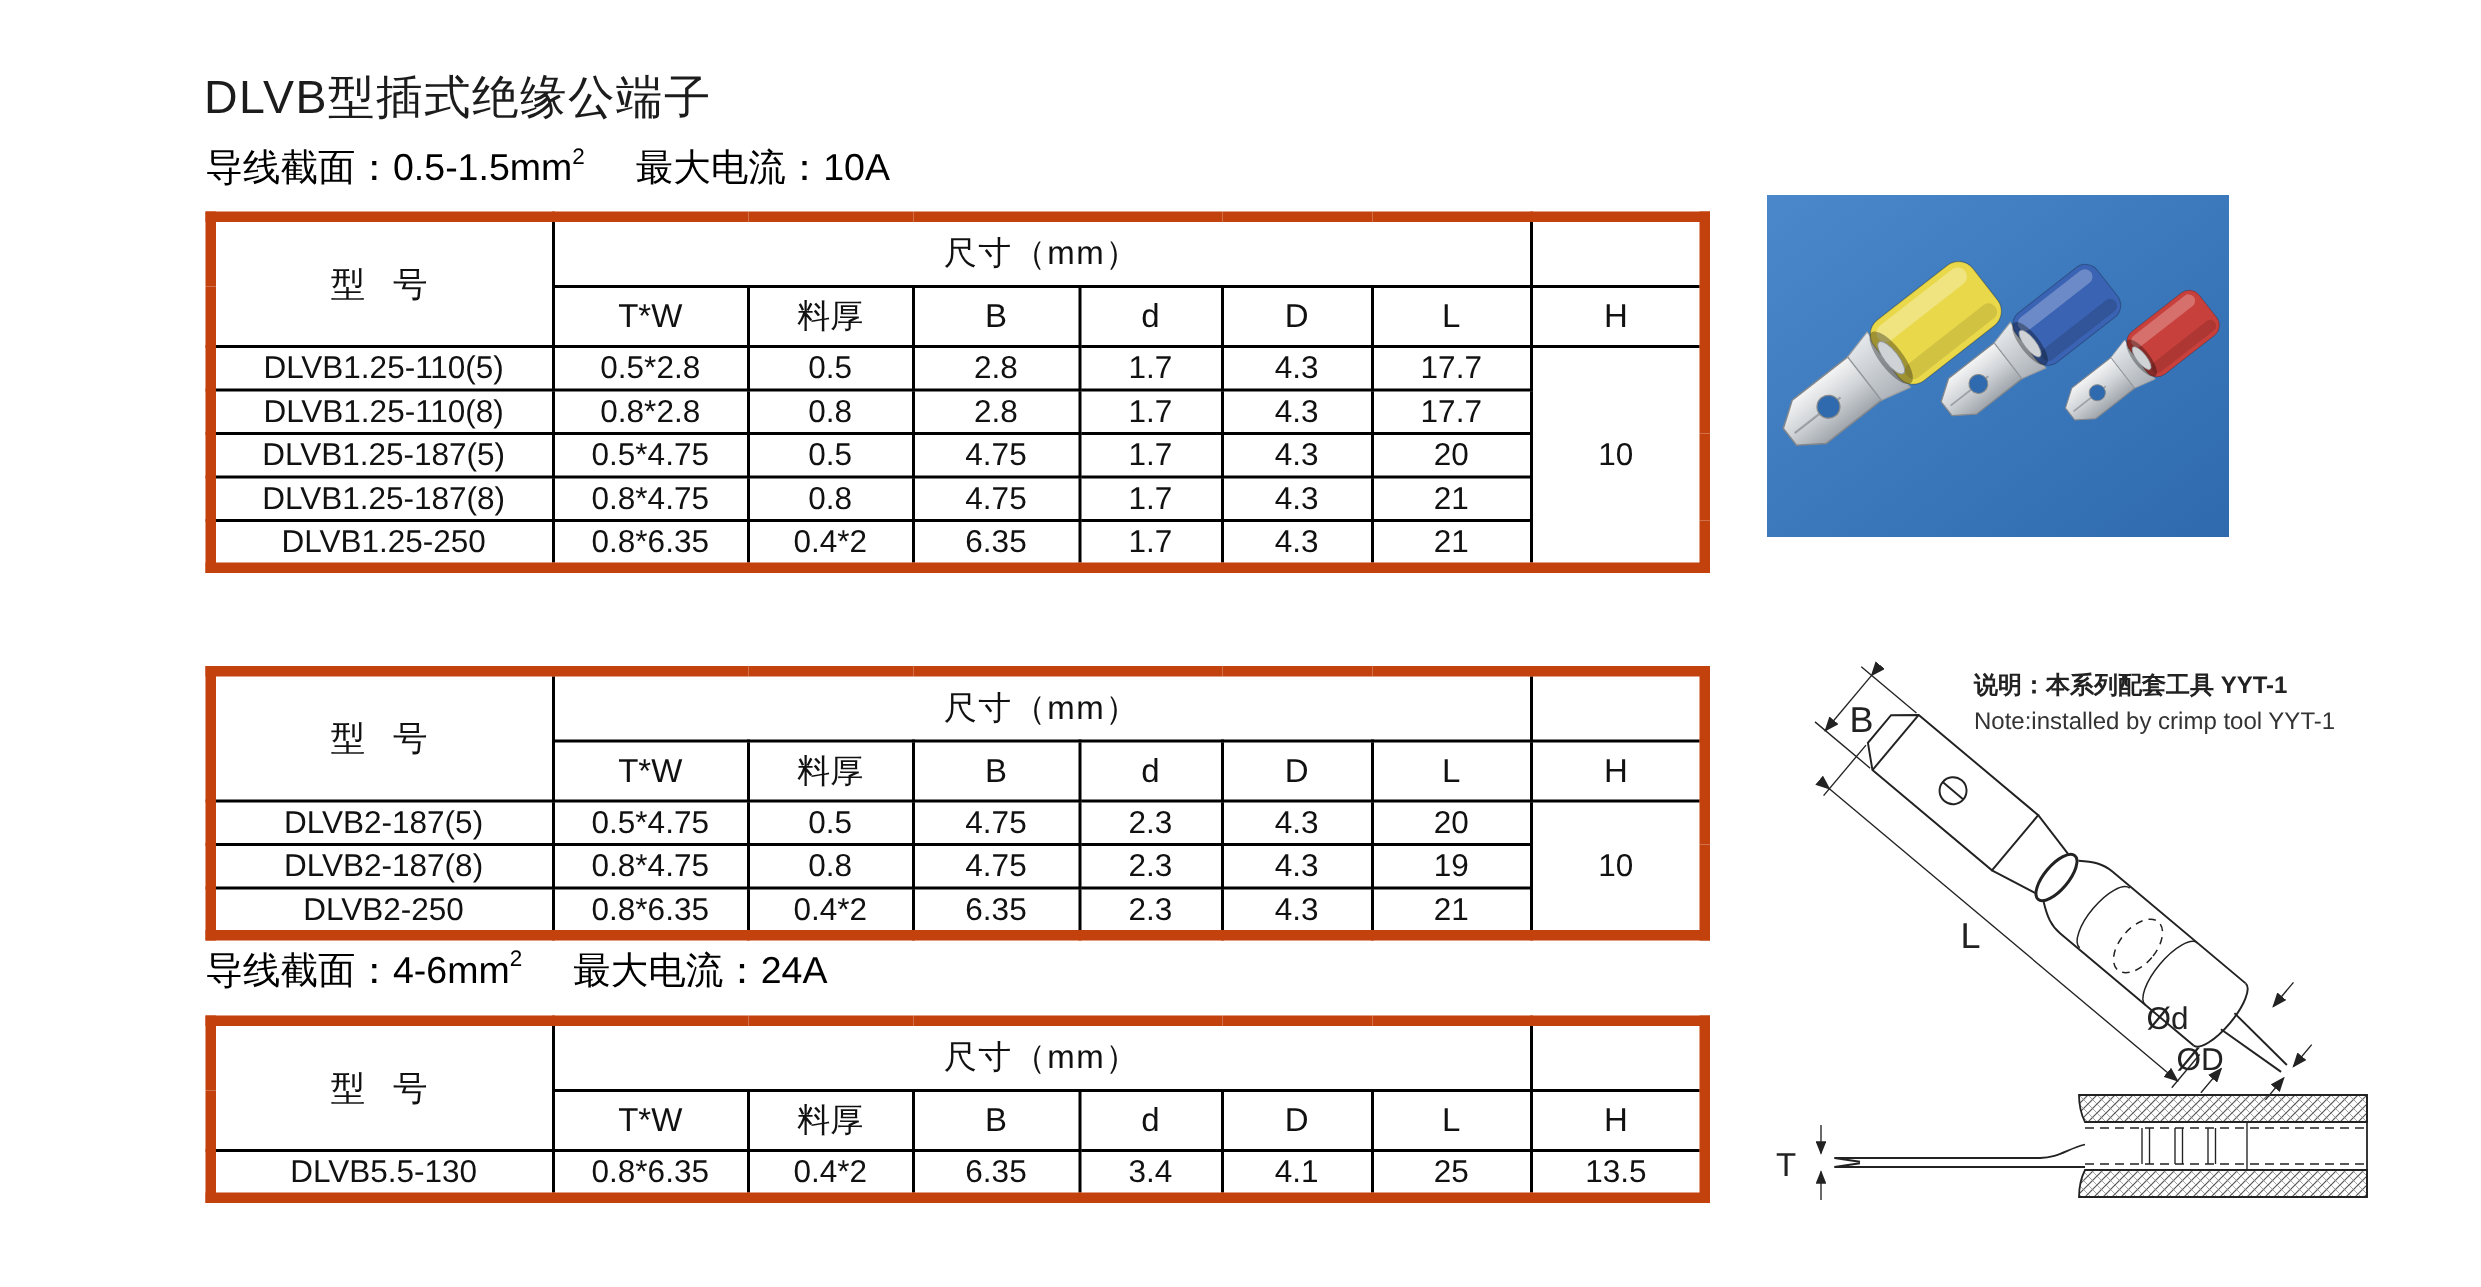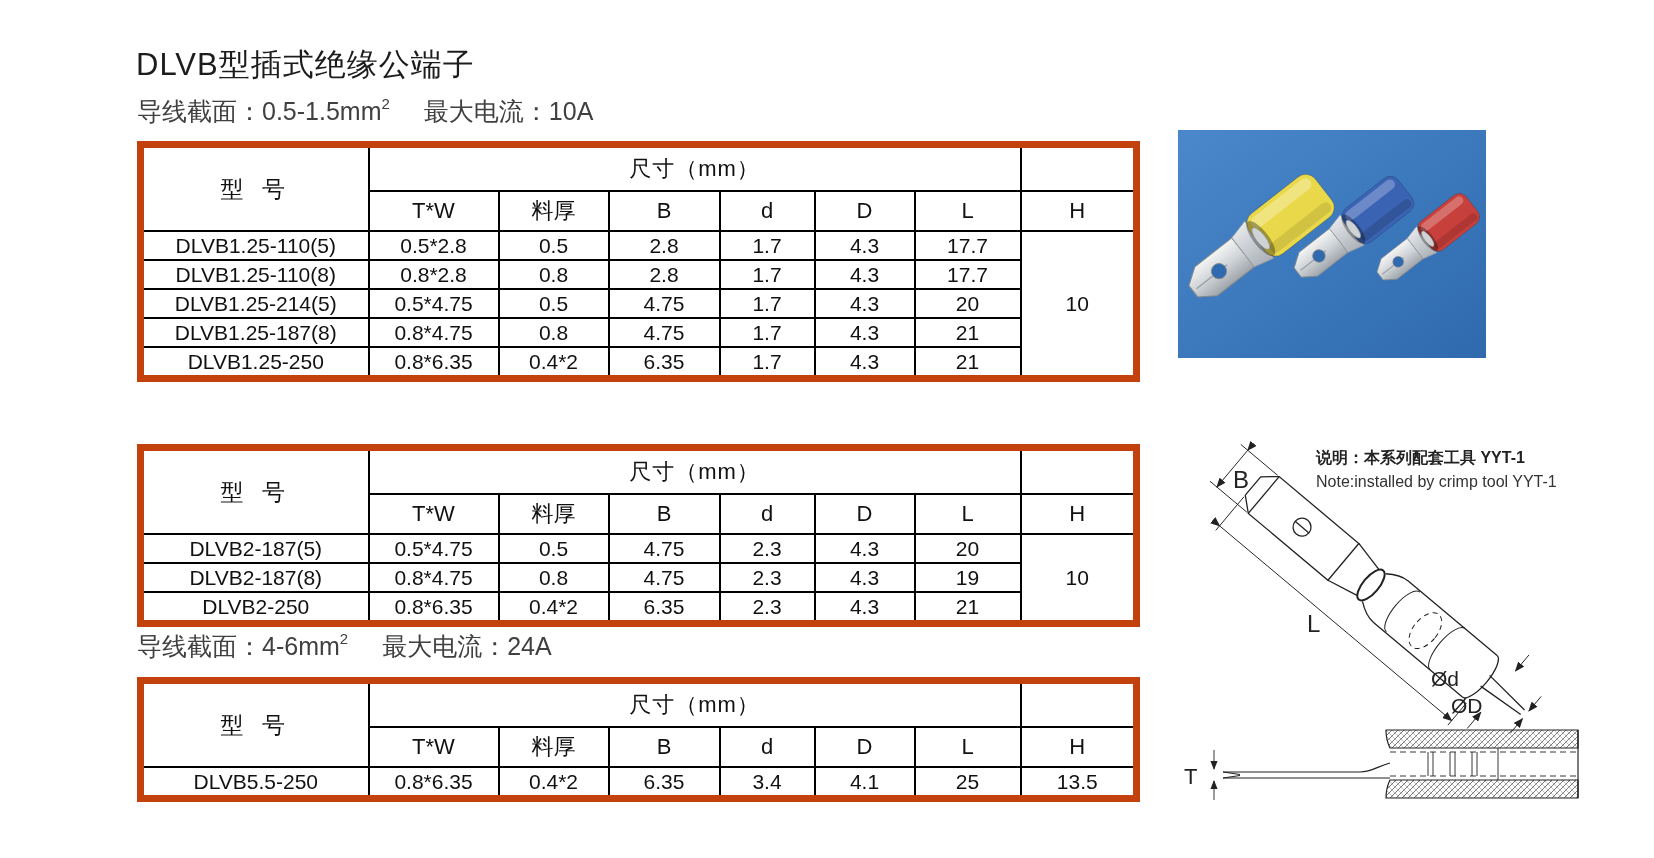--- a/index.html
+++ b/index.html
@@ -4,21 +4,21 @@
 <style>
   html,body{margin:0;padding:0;background:#ffffff;}
   .page{
     position:relative;width:1654px;height:858px;background:#ffffff;overflow:hidden;
     font-family:"Liberation Sans","DejaVu Sans",sans-serif;color:#111;
   }
   .page-title{
     position:absolute;left:136px;top:44px;font-size:31px;color:#1c1c1c;
     letter-spacing:1px;white-space:nowrap;
   }
-  .subtitle{position:absolute;left:137px;font-size:25px;color:#404040;white-space:nowrap;}
+  .subtitle{position:absolute;left:137px;font-size:25px;color:#000000;white-space:nowrap;}
   .subtitle sup{font-size:15px;position:relative;top:-2px;}
   .subtitle .tail{margin-left:34px;}
   table.spec{
     position:absolute;border-collapse:collapse;table-layout:fixed;
     border:7px solid #c2410c;font-size:21px;color:#111;
   }
   table.spec th,table.spec td{
     border:2px solid #000;text-align:center;vertical-align:middle;
     padding:0;font-weight:normal;overflow:hidden;white-space:nowrap;
   }
@@ -87,21 +87,21 @@
       <tr>
         <td>DLVB1.25-110(8)</td>
         <td>0.8*2.8</td>
         <td>0.8</td>
         <td>2.8</td>
         <td>1.7</td>
         <td>4.3</td>
         <td>17.7</td>
       </tr>
       <tr>
-        <td>DLVB1.25-214(5)</td>
+        <td>DLVB1.25-187(5)</td>
         <td>0.5*4.75</td>
         <td>0.5</td>
         <td>4.75</td>
         <td>1.7</td>
         <td>4.3</td>
         <td>20</td>
       </tr>
       <tr>
         <td>DLVB1.25-187(8)</td>
         <td>0.8*4.75</td>
@@ -209,21 +209,21 @@
         <th>料厚</th>
         <th>B</th>
         <th>d</th>
         <th>D</th>
         <th>L</th>
         <th>H</th>
       </tr>
     </thead>
     <tbody>
       <tr>
-        <td>DLVB5.5-250</td>
+        <td>DLVB5.5-130</td>
         <td>0.8*6.35</td>
         <td>0.4*2</td>
         <td>6.35</td>
         <td>3.4</td>
         <td>4.1</td>
         <td>25</td>
         <td>13.5</td>
       </tr>
     </tbody>
   </table>

